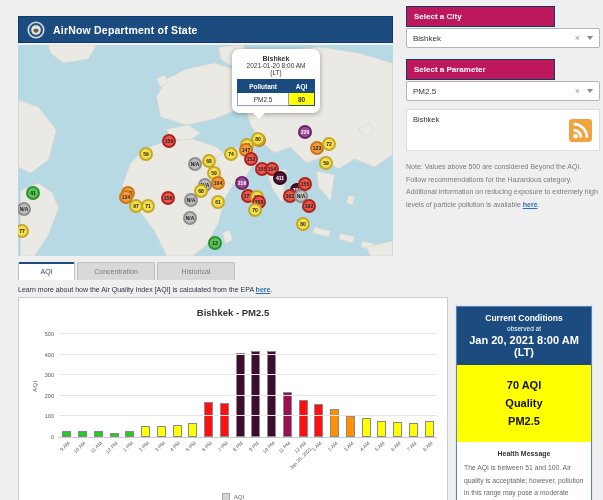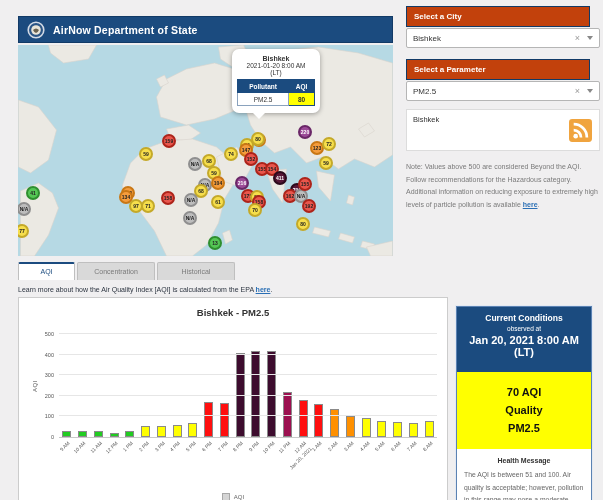--- a/index.html
+++ b/index.html
@@ -102,22 +102,22 @@
   }
   .legend {
     position:absolute; bottom:7px; left:0; right:0;
     display:flex; align-items:center; justify-content:center; gap:4px;
     font-size:6px; color:#666;
   }
   .legend-swatch { width:8px; height:8px; background:#d5d5d5; border:1px solid #a8a8a8; }
   
   .sidebar { position:absolute; left:406px; top:6px; width:194px; }
   .side-header {
-    background:#c2410c; border:1px solid #123a66; color:#fff;
-    font-size:8px; font-weight:bold; padding:5px 7px; width:184px;
+    background:#be185d; border:1px solid #123a66; color:#fff;
+    font-size:8px; font-weight:bold; padding:5px 7px; width:149px;
   }
   .dropdown {
     background:#fff; border:1px solid #b5b5b5; border-radius:2px;
     margin-top:1px; padding:4px 6px; font-size:8px; color:#333;
     display:flex; align-items:center; cursor:pointer;
   }
   .dropdown .val { flex:1; }
   .dd-clear { color:#999; font-size:9px; margin-right:7px; cursor:pointer; }
   .dd-caret {
     width:0; height:0; border-left:3.5px solid transparent;
@@ -128,21 +128,21 @@
     background:#fff; border:1px solid #dcdcdc; height:42px; padding:5px 6px;
     position:relative; font-size:7.5px; color:#333;
   }
   .rss-icon { position:absolute; right:7px; top:9px; cursor:pointer; }
   .note { margin-top:10px; font-size:7px; color:#7a7a7a; line-height:1.8; width:194px; }
   
   .cc-panel {
     margin:95px 0 0 50px; width:136px; background:#fff;
     border:1px solid #5b82b3; box-shadow:0 0 0 1px #e4e9f1;
   }
-  .cc-header { background:#1b4b7f; color:#fff; text-align:center; padding:6px 3px 14px; }
+  .cc-header { background:#1b4b7f; color:#fff; text-align:center; padding:6px 3px 7px; }
   .cc-title { font-size:8.5px; font-weight:bold; }
   .cc-observed { font-size:6.5px; margin-top:2px; }
   .cc-datetime { font-size:11px; font-weight:bold; margin-top:2px; }
   .cc-aqi {
     background:#ffff00; text-align:center; padding:12px 4px;
     font-size:11px; font-weight:bold; color:#111; line-height:1.6;
   }
   .cc-health { padding:5px 7px 8px; }
   .cc-health-title { font-size:7px; font-weight:bold; text-align:center; color:#333; margin:3px 0 5px; }
   .cc-health-text { font-size:6.8px; color:#666; line-height:1.85; }

